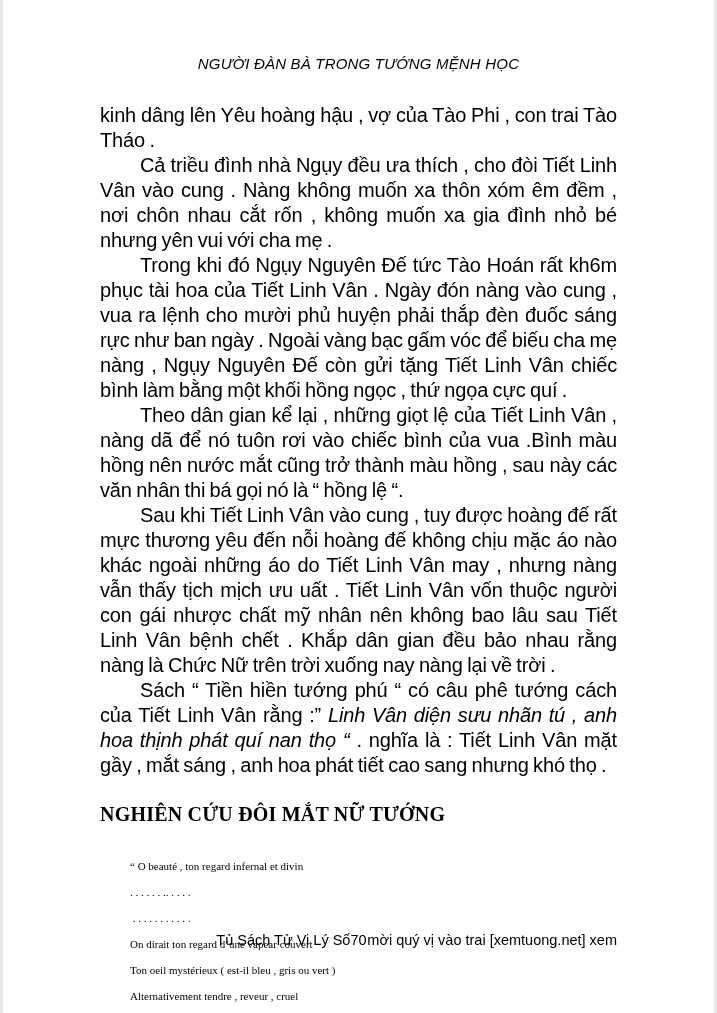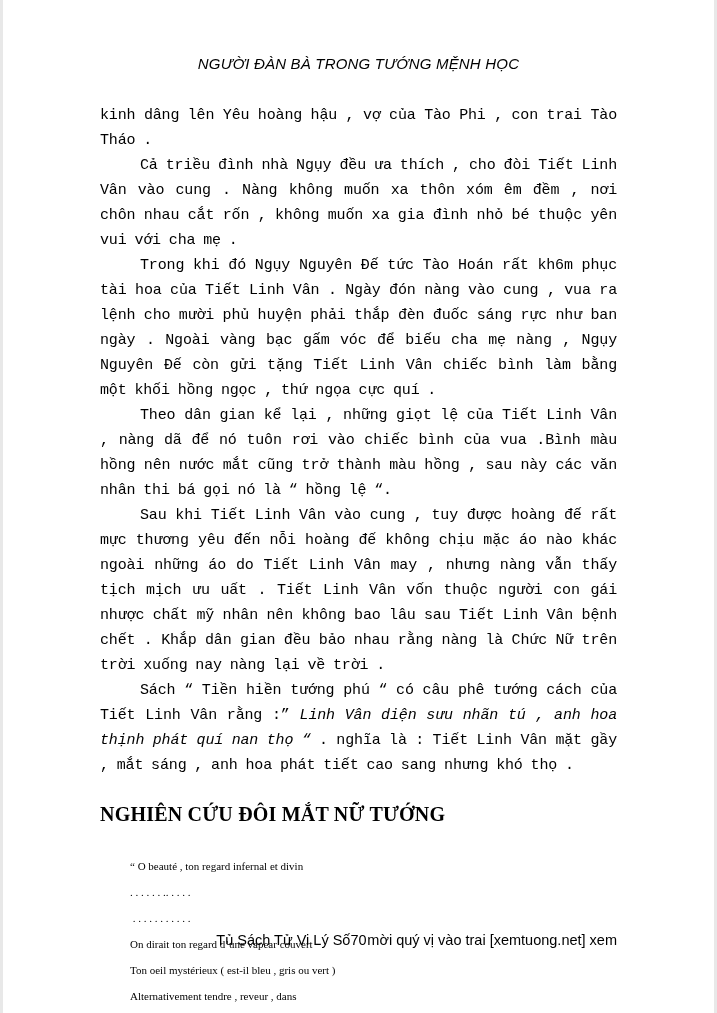--- a/index.html
+++ b/index.html
@@ -26,22 +26,22 @@
   .running-header {
     font-family: "Liberation Sans", sans-serif;
     font-style: italic;
     font-size: 15px;
     line-height: 17px;
     text-align: center;
     margin-bottom: 31px;
     letter-spacing: 0.2px;
   }
   .body-text {
-    font-family: Liberation Mono, monospace;
-    font-size: 15px;
+    font-family: Liberation Sans, sans-serif;
+    font-size: 20px;
     line-height: 25px;
     letter-spacing: -0.15px;
     word-spacing: -1px;
   }
   .para {
     margin: 0;
     text-align: justify;
     text-indent: 40px;
   }
   .para.no-indent {
@@ -103,37 +103,37 @@
 </head>
 <body>
 
 <div class="page">
   <div class="content">
 
     <div class="running-header">NGƯỜI ĐÀN BÀ TRONG TƯỚNG MỆNH HỌC</div>
 
     <div class="body-text">
       <p class="para no-indent">kinh dâng lên Yêu hoàng hậu , vợ của Tào Phi , con trai Tào Tháo .</p>
-      <p class="para">Cả triều đình nhà Ngụy đều ưa thích , cho đòi Tiết Linh Vân vào cung . Nàng không muốn xa thôn xóm êm đềm , nơi chôn nhau cắt rốn , không muốn xa gia đình nhỏ bé thuộc yên vui với cha mẹ .</p>
+      <p class="para">Cả triều đình nhà Ngụy đều ưa thích , cho đòi Tiết Linh Vân vào cung . Nàng không muốn xa thôn xóm êm đềm , nơi chôn nhau cắt rốn , không muốn xa gia đình nhỏ bé nhưng yên vui với cha mẹ .</p>
       <p class="para">Trong khi đó Ngụy Nguyên Đế tức Tào Hoán rất kh6m phục tài hoa của Tiết Linh Vân . Ngày đón nàng vào cung , vua ra lệnh cho mười phủ huyện phải thắp đèn đuốc sáng rực như ban ngày . Ngoài vàng bạc gấm vóc để biếu cha mẹ nàng , Ngụy Nguyên Đế còn gửi tặng Tiết Linh Vân chiếc bình làm bằng một khối hồng ngọc , thứ ngọa cực quí .</p>
       <p class="para">Theo dân gian kể lại , những giọt lệ của Tiết Linh Vân , nàng dã để nó tuôn rơi vào chiếc bình của vua .Bình màu hồng nên nước mắt cũng trở thành màu hồng , sau này các văn nhân thi bá gọi nó là “ hồng lệ “.</p>
       <p class="para">Sau khi Tiết Linh Vân vào cung , tuy được hoàng đế rất mực thương yêu đến nỗi hoàng đế không chịu mặc áo nào khác ngoài những áo do Tiết Linh Vân may , nhưng nàng vẫn thấy tịch mịch ưu uất . Tiết Linh Vân vốn thuộc người con gái nhược chất mỹ nhân nên không bao lâu sau Tiết Linh Vân bệnh chết . Khắp dân gian đều bảo nhau rằng nàng là Chức Nữ trên trời xuống nay nàng lại về trời .</p>
       <p class="para"><span>Sách “ Tiền hiền tướng phú “ có câu phê tướng cách của Tiết Linh Vân rằng :” </span><span class="italic-run">Linh Vân diện sưu nhãn tú , anh hoa thịnh phát quí nan thọ “ </span><span>. nghĩa là : Tiết Linh Vân mặt gầy , mắt sáng , anh hoa phát tiết cao sang nhưng khó thọ .</span></p>
     </div>
 
     <h2 class="section-heading">NGHIÊN CỨU ĐÔI MẮT NỮ TƯỚNG</h2>
 
 
     <div class="poem">
       <div class="poem-line">“ O beauté , ton regard infernal et divin</div>
       <div class="poem-line">. . . . . . .. . . . .</div>
       <div class="poem-line"> . . . . . . . . . . .</div>
       <div class="poem-line">On dirait ton regard d’une vapear couvert</div>
       <div class="poem-line">Ton oeil mystérieux ( est-il bleu , gris ou vert )</div>
-      <div class="poem-line">Alternativement tendre , reveur , dans</div>
+      <div class="poem-line">Alternativement tendre , reveur , cruel</div>
     </div>
 
   </div>
 
   <div class="footer">
     <div class="footer-left">Tủ Sách Tử Vi Lý Số</div>
     <div class="footer-center">70</div>
     <div class="footer-right">mời quý vị vào trai [xemtuong.net] xem</div>
   </div>
 </div>

